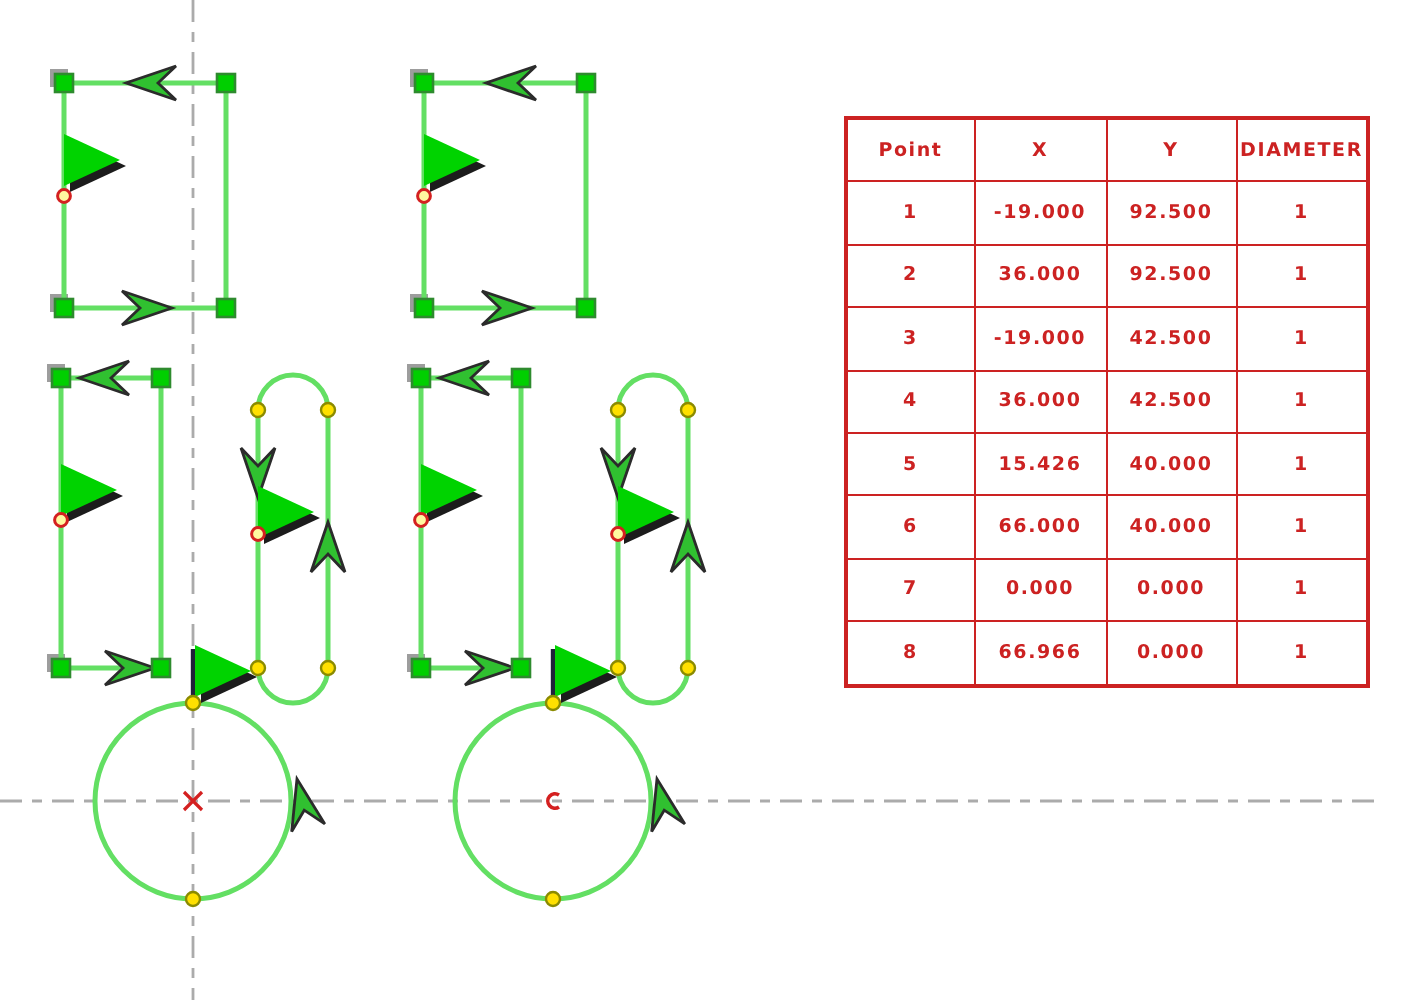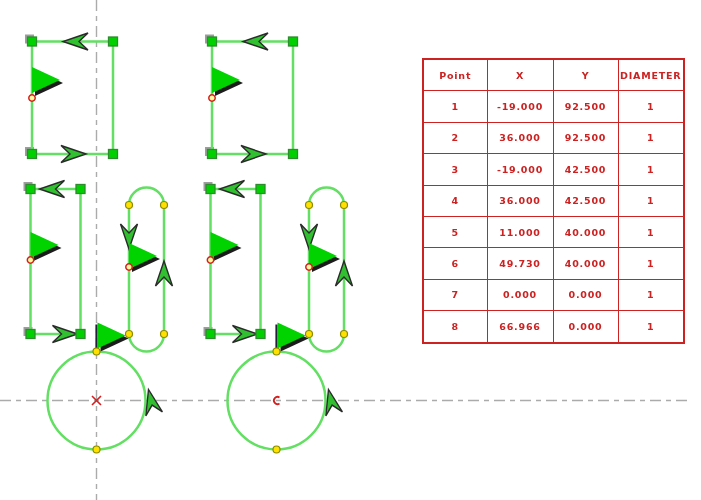--- a/index.html
+++ b/index.html
@@ -149,27 +149,27 @@
             <td>1</td>
           </tr>
           <tr>
             <td>4</td>
             <td>36.000</td>
             <td>42.500</td>
             <td>1</td>
           </tr>
           <tr>
             <td>5</td>
-            <td>11.000</td>
+            <td>15.426</td>
             <td>40.000</td>
             <td>1</td>
           </tr>
           <tr>
             <td>6</td>
-            <td>49.730</td>
+            <td>66.000</td>
             <td>40.000</td>
             <td>1</td>
           </tr>
           <tr>
             <td>7</td>
             <td>0.000</td>
             <td>0.000</td>
             <td>1</td>
           </tr>
           <tr>

